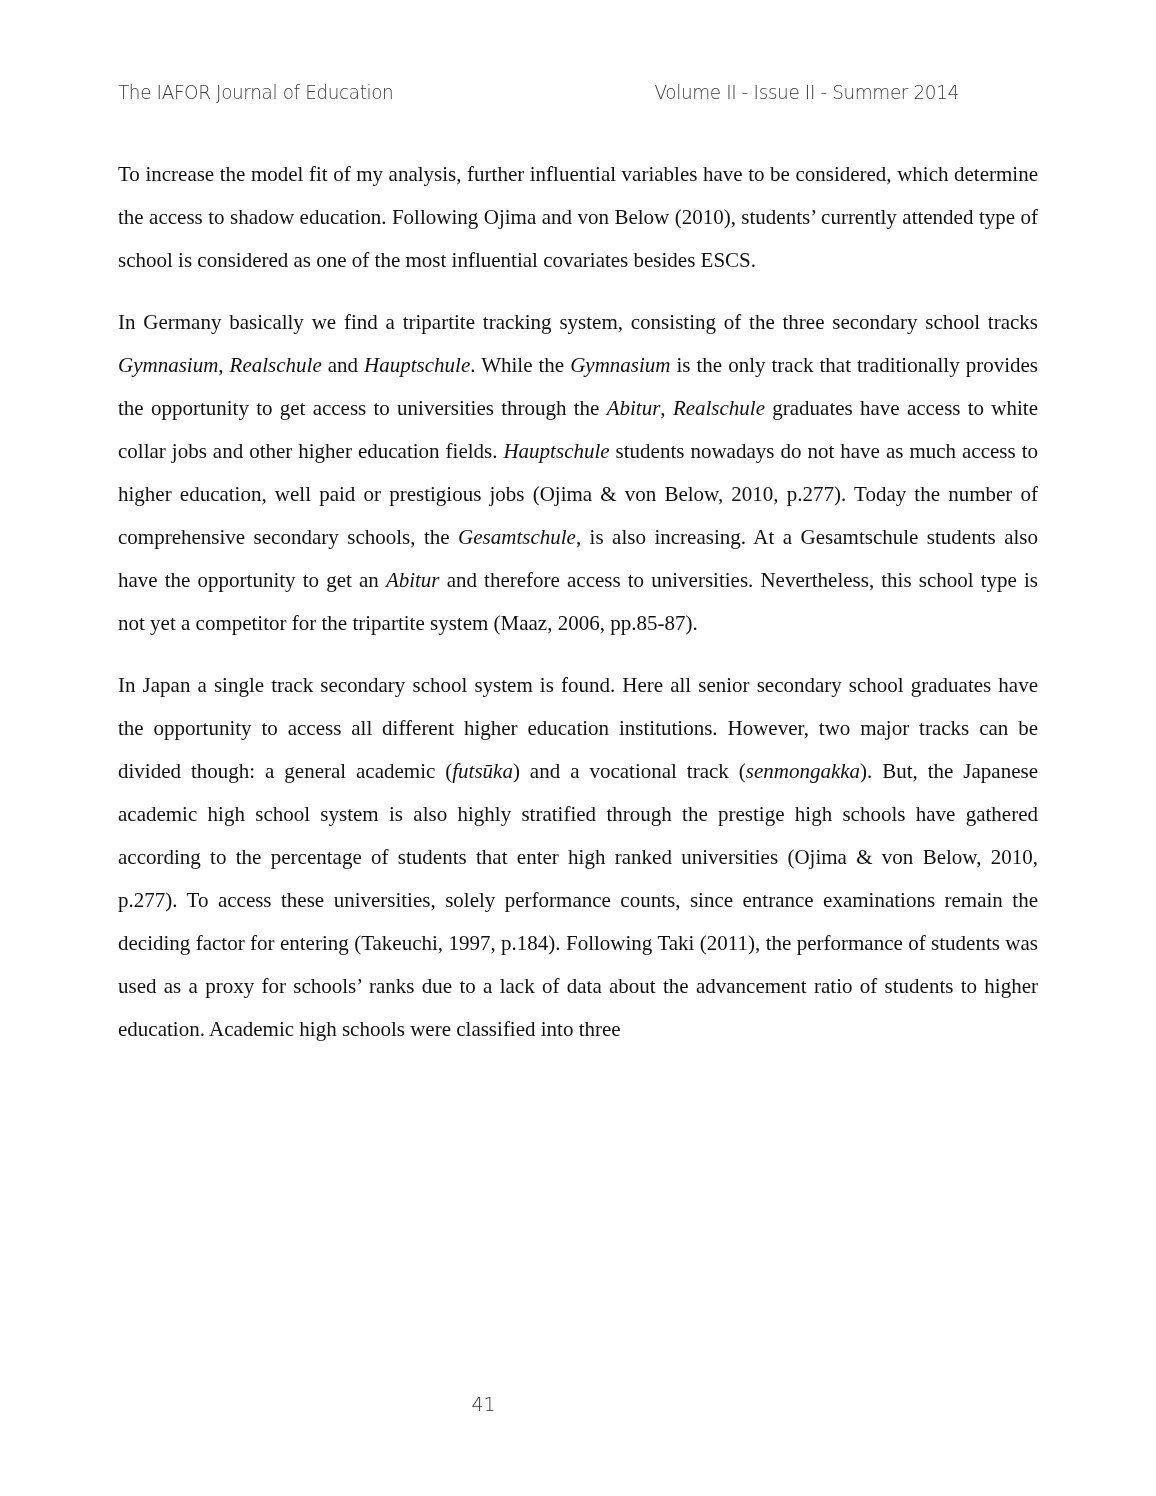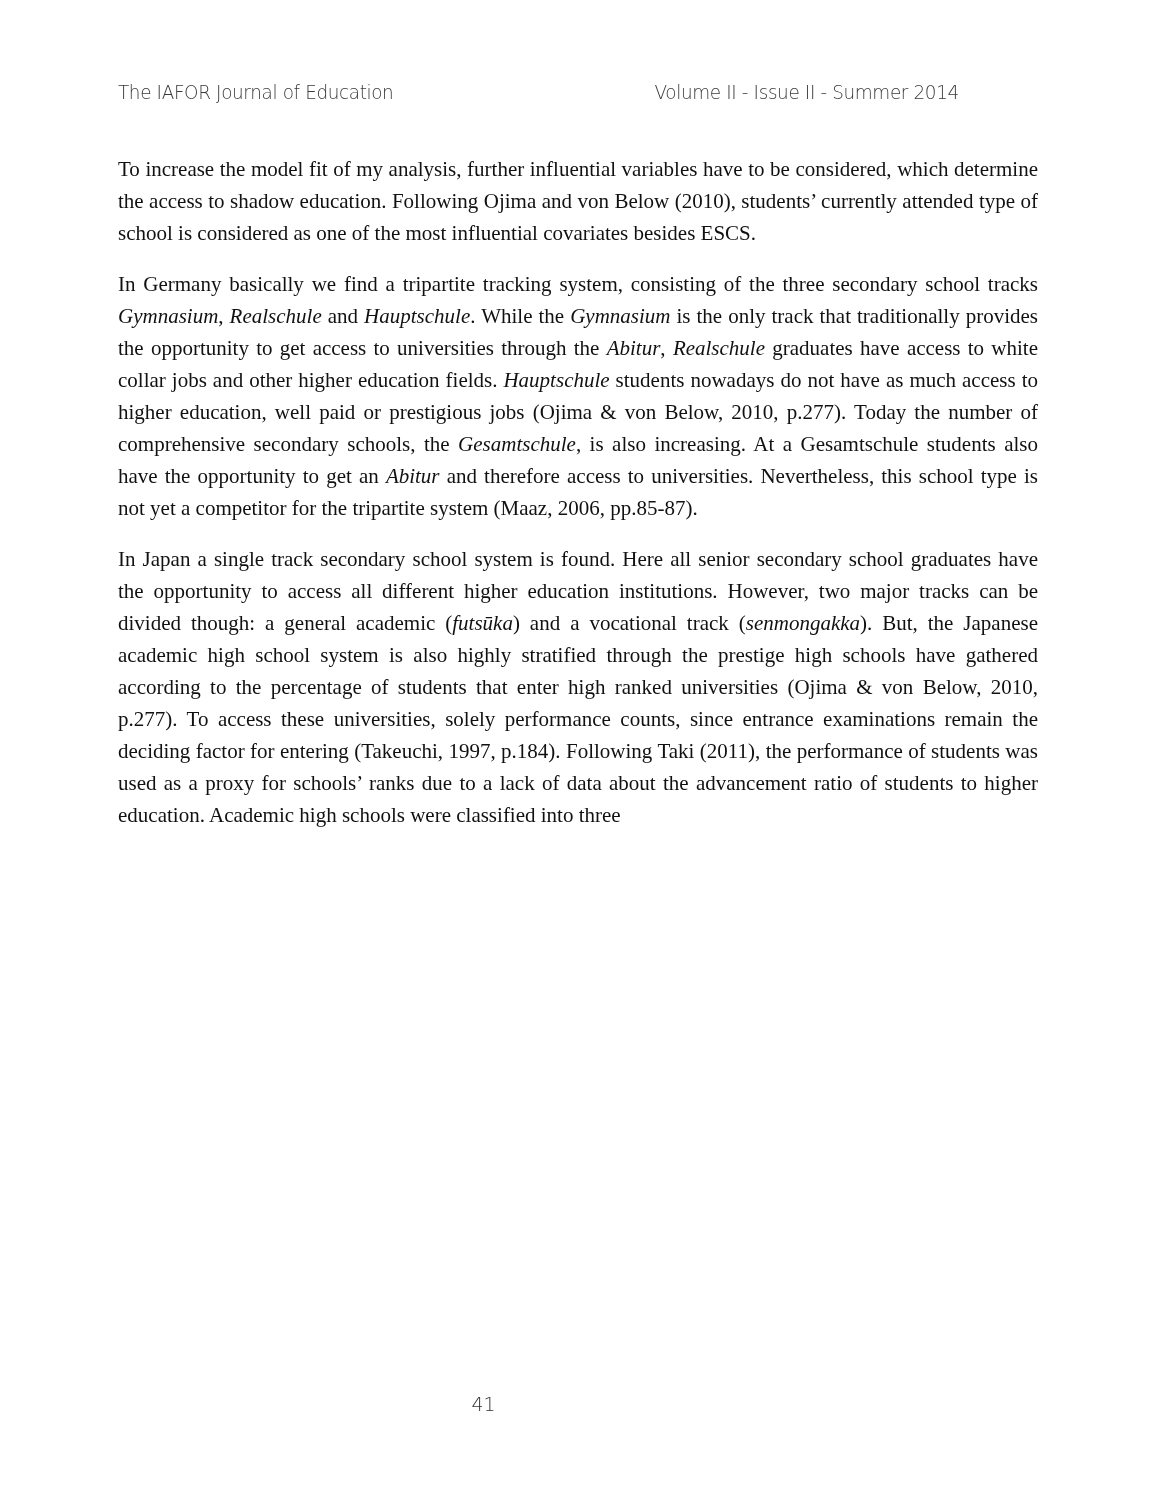--- a/index.html
+++ b/index.html
@@ -8,21 +8,21 @@
   .header {
     position: absolute; top: 64px; left: 118px; width: 914px;
     display: flex; justify-content: space-between;
     font-family: "DejaVu Sans", sans-serif; font-size: 20px; font-weight: 300;
     color: #3a3a3a; letter-spacing: -0.4px; transform: scaleX(0.92); transform-origin: left;
   }
   .header .right { position: relative; }
   .body {
     position: absolute; left: 118px; top: 137px; width: 920px;
     font-family: "Liberation Serif", serif; font-size: 21px; color: #111;
-    line-height: 32px; text-align: justify;
+    line-height: 43px; text-align: justify;
   }
   .body p { margin: 0 0 19px 0; }
   .body i { font-style: italic; }
   .pagenum {
     position: absolute; top: 1377px; left: 0; width: 967px; text-align: center;
     font-family: "DejaVu Sans", sans-serif; font-size: 19px; color: #333; font-weight: 300;
   }
 </style>
 </head>
 <body>

